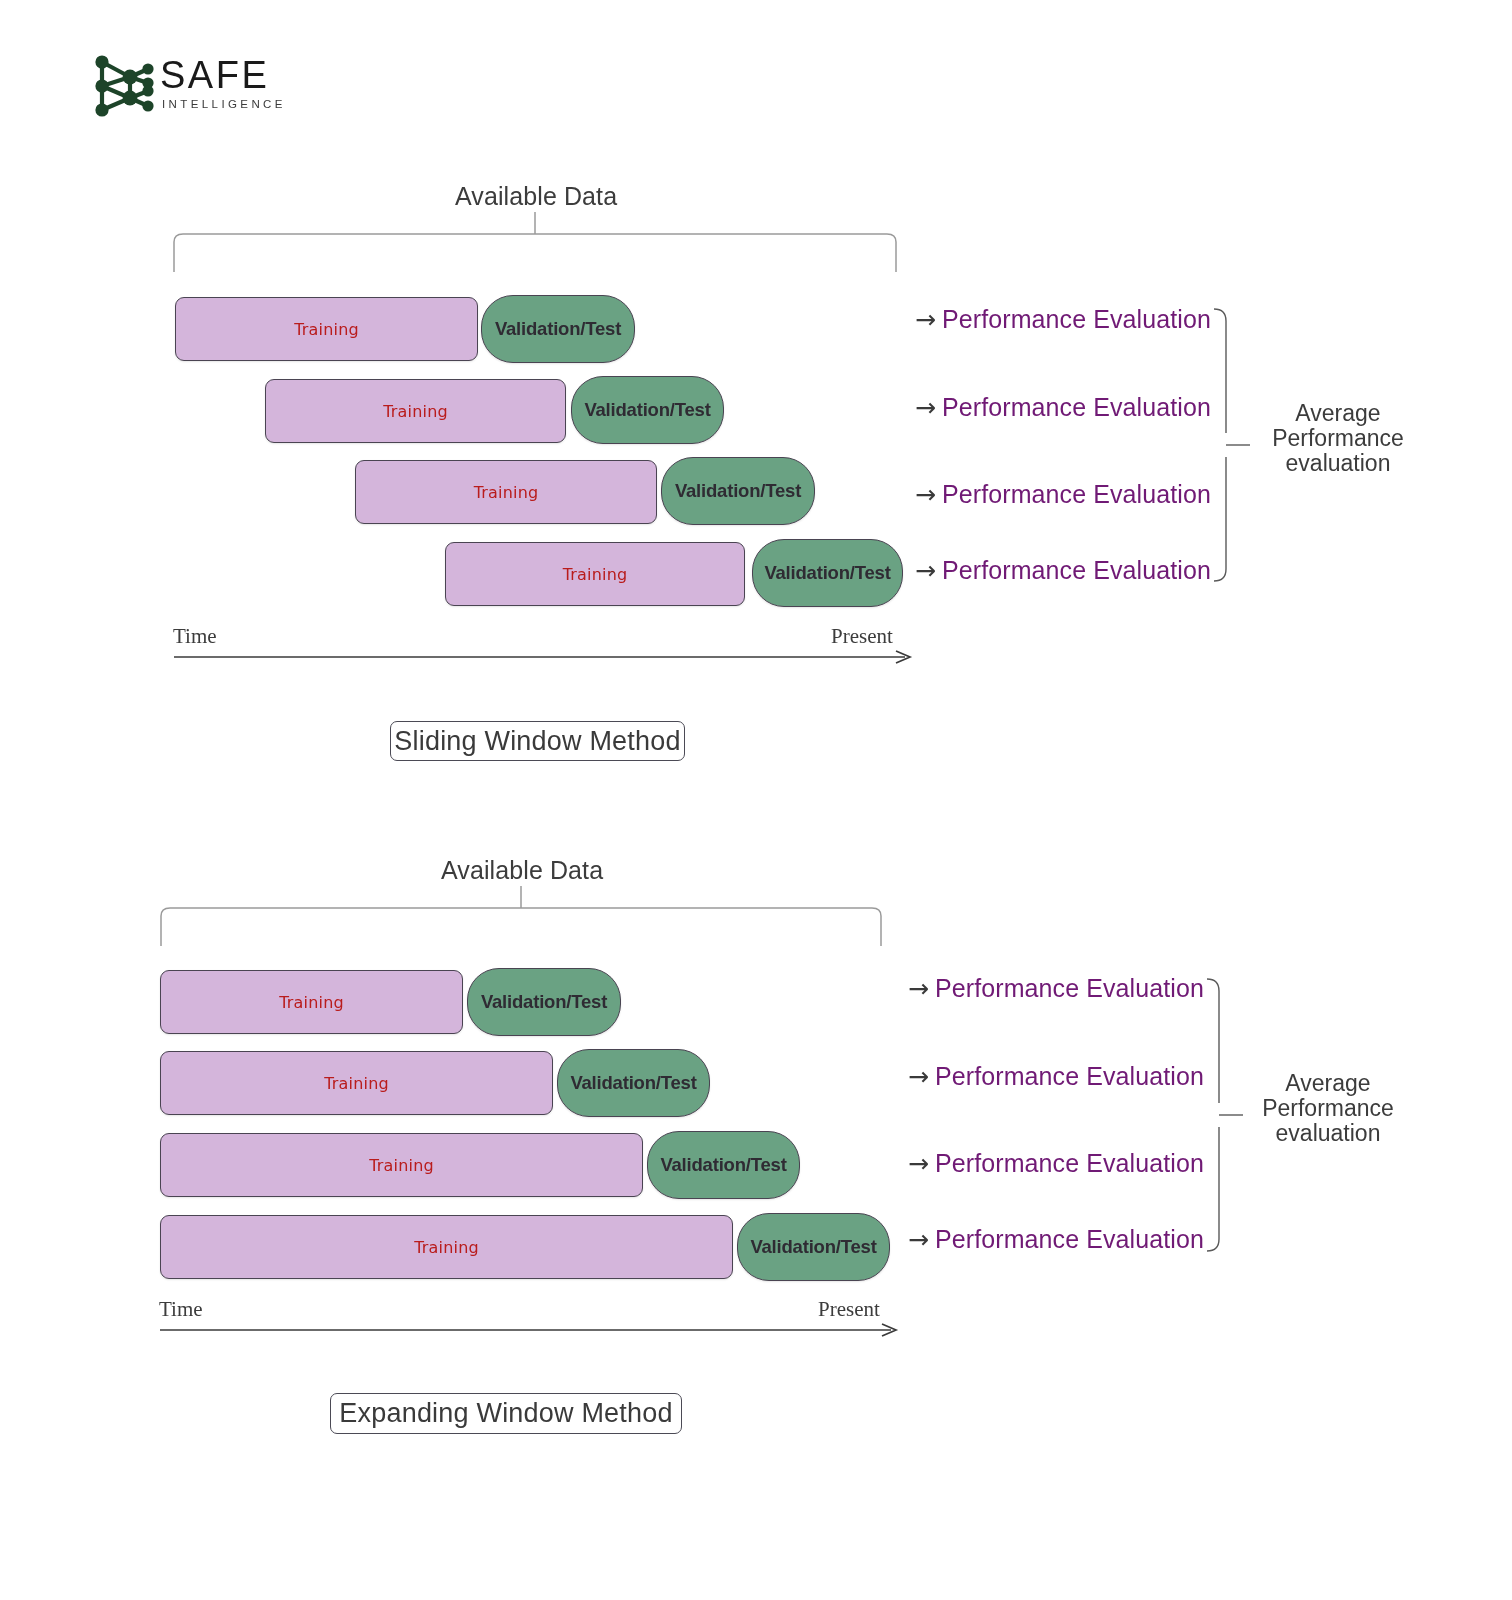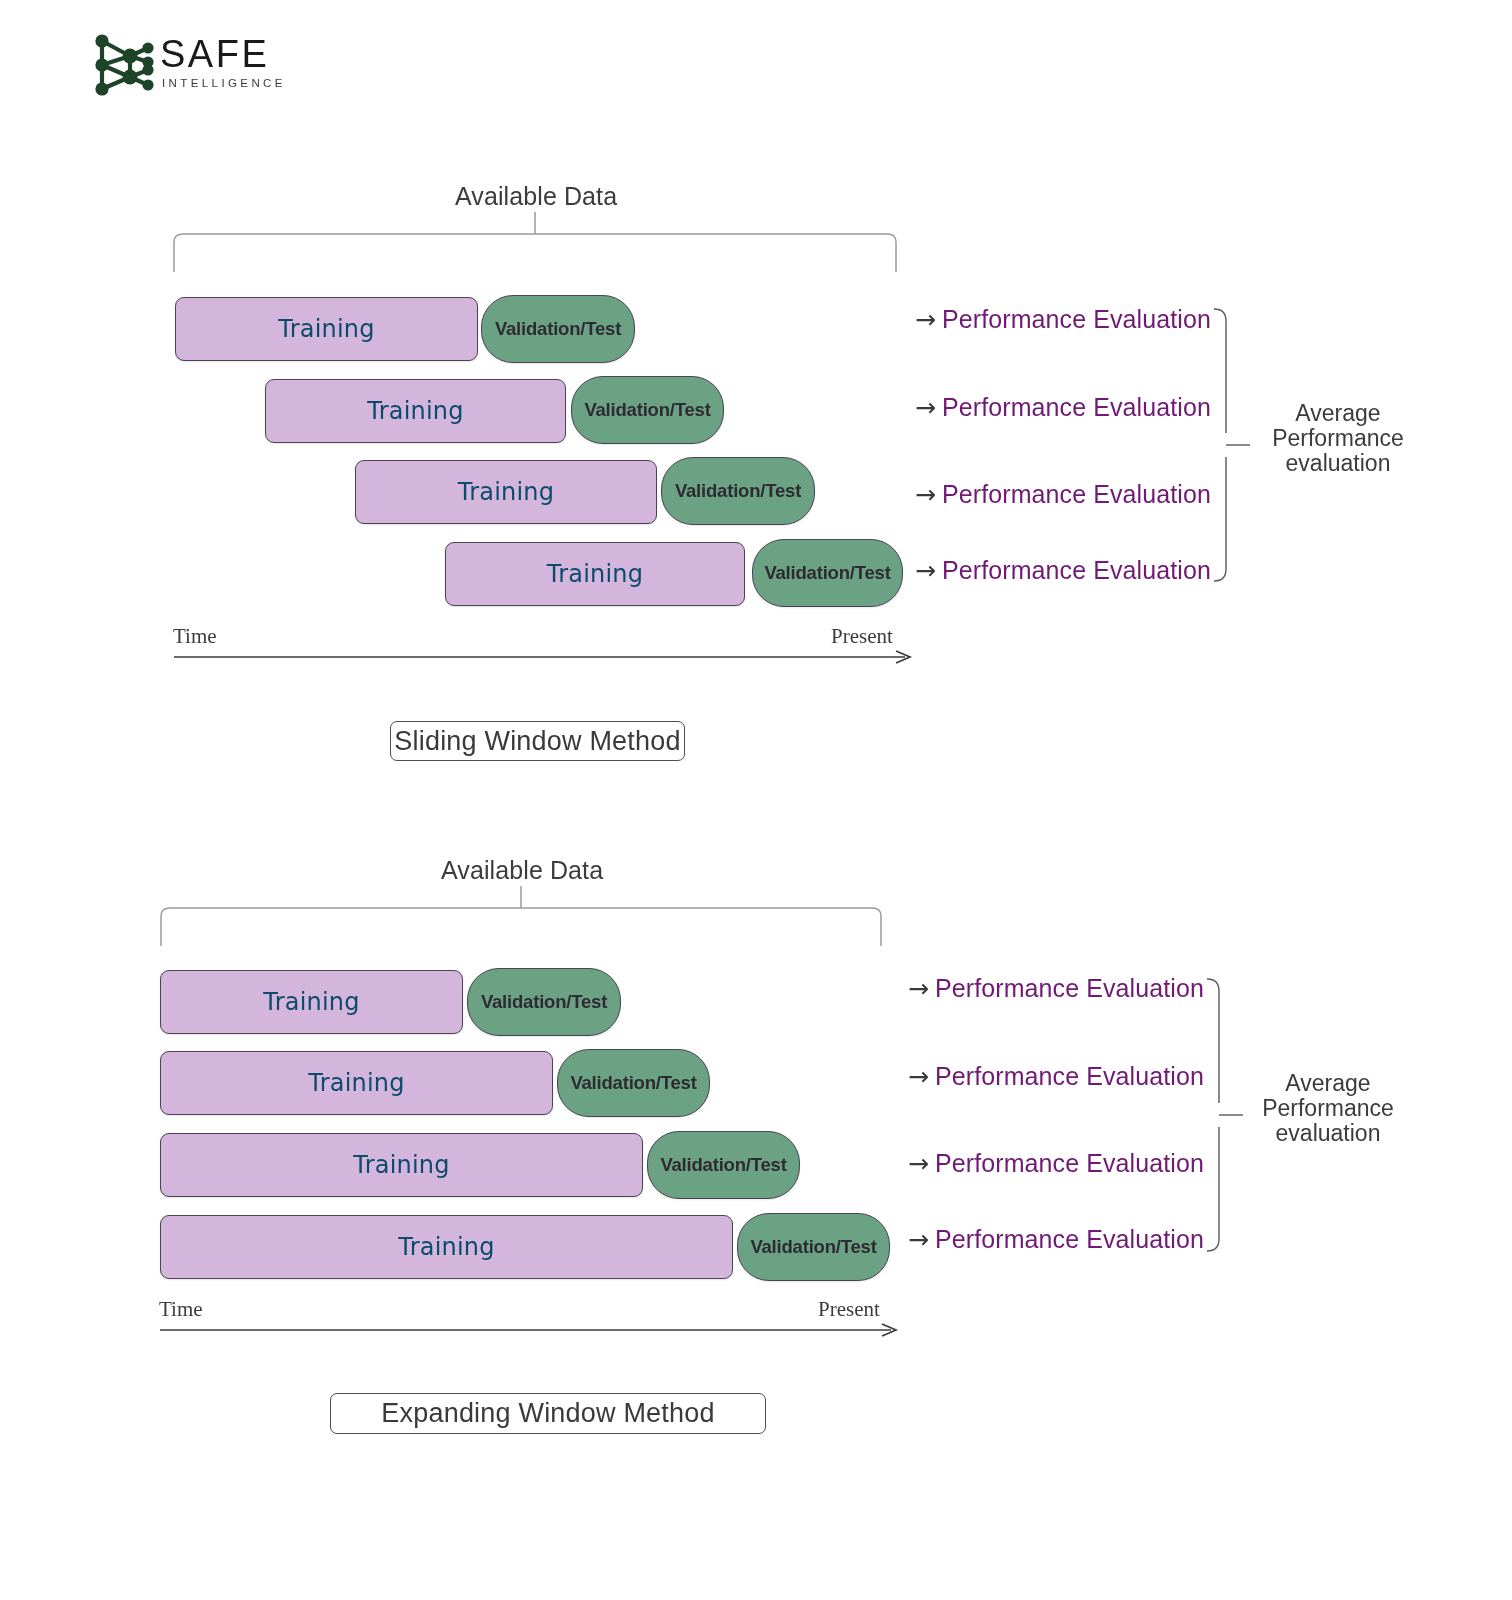--- a/index.html
+++ b/index.html
@@ -13,21 +13,21 @@
     position: relative;
     font-family: "Liberation Sans", "DejaVu Sans", sans-serif;
     color: #3a3a3a;
     overflow: hidden;
   }
 
   
   #logo {
     position: absolute;
     left: 88px;
-    top: 27px;
+    top: 48px;
     width: 230px;
     height: 76px;
   }
   #logo-mark {
     position: absolute;
     left: 0;
     top: 2px;
     width: 72px;
     height: 72px;
   }
@@ -71,22 +71,22 @@
   .bar-train {
     background: #d4b5db;
     justify-content: center;
   }
   .bar-test {
     background: #6aa283;
     justify-content: center;
     border-radius: 32px;
   }
   .bar-train .bar-label {
-    font-size: 24px;
-    color: #0c4a6e;
+    font-size: 16px;
+    color: #b91c1c;
     font-family: "DejaVu Sans", "Liberation Sans", sans-serif;
     font-weight: 400;
     letter-spacing: 0.2px;
   }
   .bar-test .bar-label {
     font-size: 18.5px;
     color: #2f2b33;
     font-weight: 700;
     font-family: "Liberation Sans", "DejaVu Sans", sans-serif;
     letter-spacing: -0.2px;
@@ -321,16 +321,16 @@
 Performance
 evaluation</div>
 
   <div class="time-label" style="left:159px; top:1297px;">Time</div>
   <div class="present-label" style="left:818px; top:1297px;">Present</div>
   <svg class="axis-svg" style="left:156px; top:1321px;" width="750" height="20" viewBox="0 0 750 20">
     <path d="M4 9 L735 9" stroke="#3a3a3a" stroke-width="1.7" fill="none"></path>
     <path d="M726 3 L740 9 L726 15" stroke="#3a3a3a" stroke-width="1.7" fill="none"></path>
   </svg>
 
-  <div class="method-box" style="left:330px; top:1393px; width:436px; height:41px;">
+  <div class="method-box" style="left:330px; top:1393px; width:352px; height:41px;">
     <span>Expanding Window Method</span>
   </div>
 </div>
 
 </body></html>

